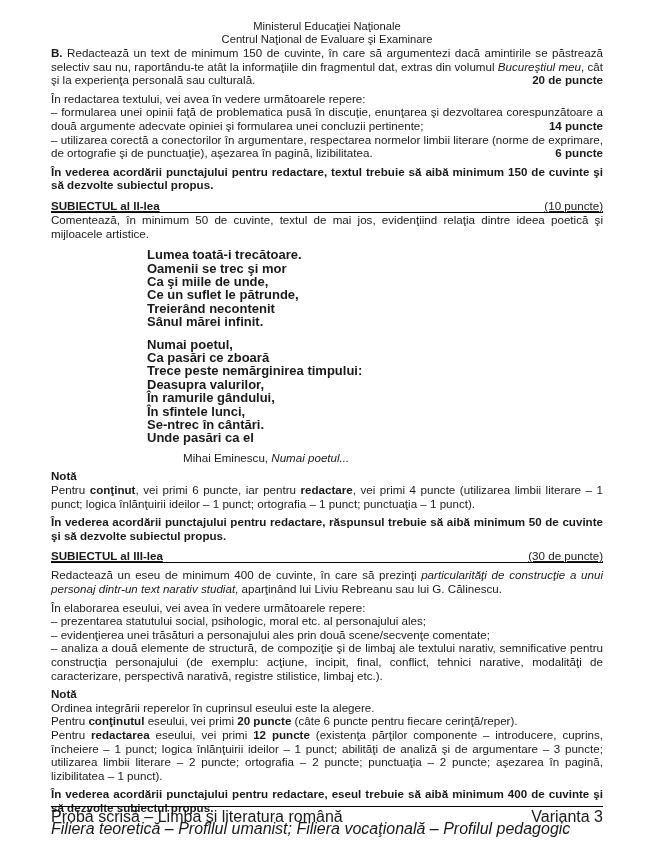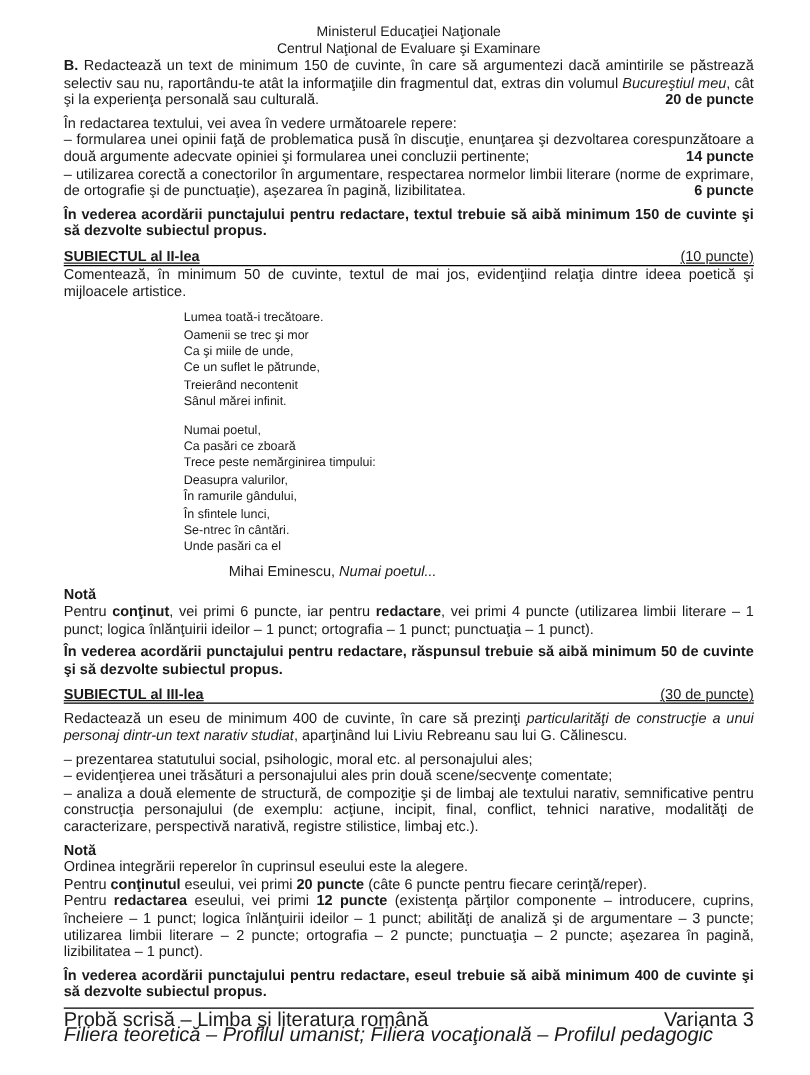--- a/index.html
+++ b/index.html
@@ -13,21 +13,21 @@
     .b { font-weight: bold; }
     .i { font-style: italic; }
     .row { display: flex; justify-content: space-between; align-items: baseline; }
     .pts { font-weight: bold; white-space: nowrap; }
     .gap { height: 5px; }
     .gap2 { height: 8px; }
     .subj { display: flex; justify-content: space-between; font-weight: bold; border-bottom: 1.3px solid #000;
             line-height: 13px; padding-top: 2px; }
     .subj span { text-decoration: underline; }
     .subj .pts-r { font-weight: normal; text-decoration: underline; }
-    .poem { margin-left: 96px; font-size: 10px; line-height: 13.4px; }
+    .poem { margin-left: 96px; font-size: 13px; line-height: 13.4px; font-weight: bold; }
     .author { margin-left: 132px; margin-top: 6px; }
     .note-title { font-weight: bold; }
     .boldp { font-weight: bold; text-align: justify; }
     .footer { position: absolute; left: 51px; top: 806px; width: 552px; border-top: 1.3px solid #000;
               font-size: 16px; line-height: 12.4px; padding-top: 4px; }
     .frow { display: flex; justify-content: space-between; }
     .fcenter { text-align: center; margin-top: 48px; }
   </style>
 </head>
 <body>
@@ -99,20 +99,21 @@
   <div class="gap"></div>
   <div class="subj">
     <span>SUBIECTUL al III-lea</span>
     <span class="pts-r">(30 de puncte)</span>
   </div>
   <div class="gap"></div>
   <p class="just">
     <span>Redactează un eseu de minimum 400 de cuvinte, în care să prezinţi </span><span class="i">particularităţi de construcţie a unui personaj dintr-un text narativ studiat</span><span>, aparţinând lui Liviu Rebreanu sau lui G. Călinescu.</span>
   </p>
   <div class="gap"></div>
+  <p>În elaborarea eseului, vei avea în vedere următoarele repere:</p>
   <p>–  prezentarea statutului social, psihologic, moral etc. al personajului ales;</p>
   <p>–  evidenţierea unei trăsături a personajului ales prin două scene/secvenţe comentate;</p>
   <p class="just">– analiza a două elemente de structură, de compoziţie şi de limbaj ale textului narativ, semnificative pentru construcţia personajului (de exemplu: acţiune, incipit, final, conflict, tehnici narative, modalităţi de caracterizare, perspectivă narativă, registre stilistice, limbaj etc.).</p>
   <div class="gap"></div>
   <p class="note-title">Notă</p>
   <p>Ordinea integrării reperelor în cuprinsul eseului este la alegere.</p>
   <p>
     <span>Pentru </span><span class="b">conţinutul</span><span> eseului, vei primi </span><span class="b">20 puncte</span><span> (câte 6 puncte pentru fiecare cerinţă/reper).</span>
   </p>
   <p class="just">

